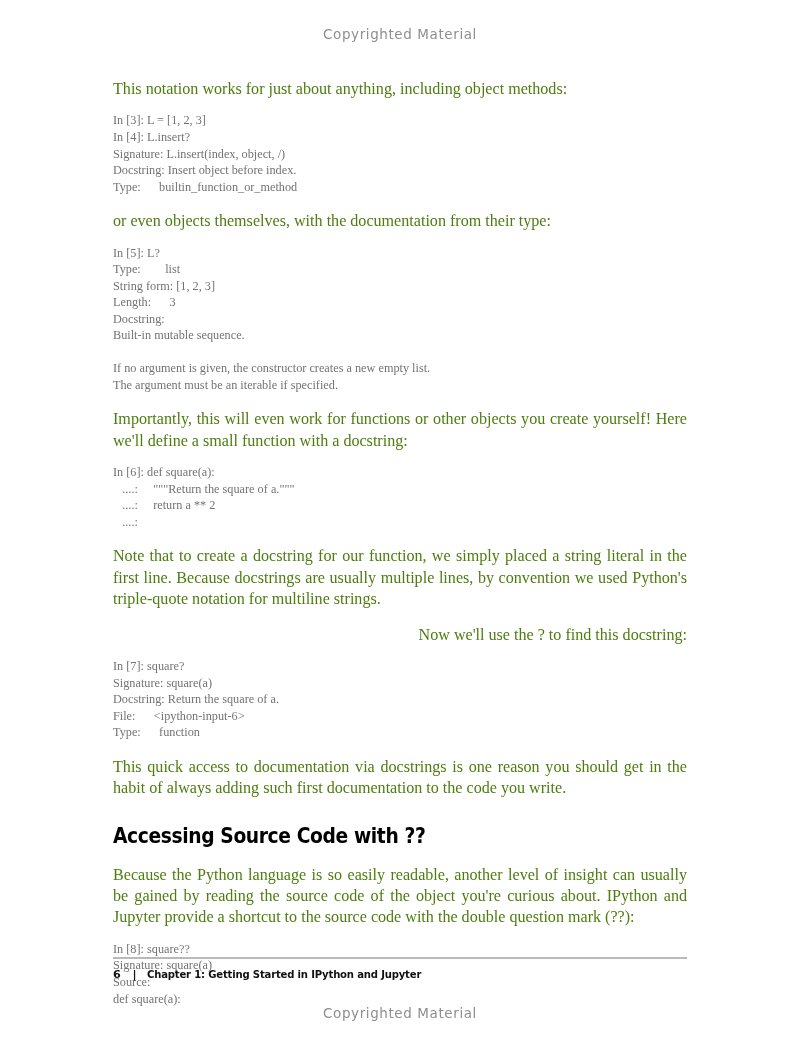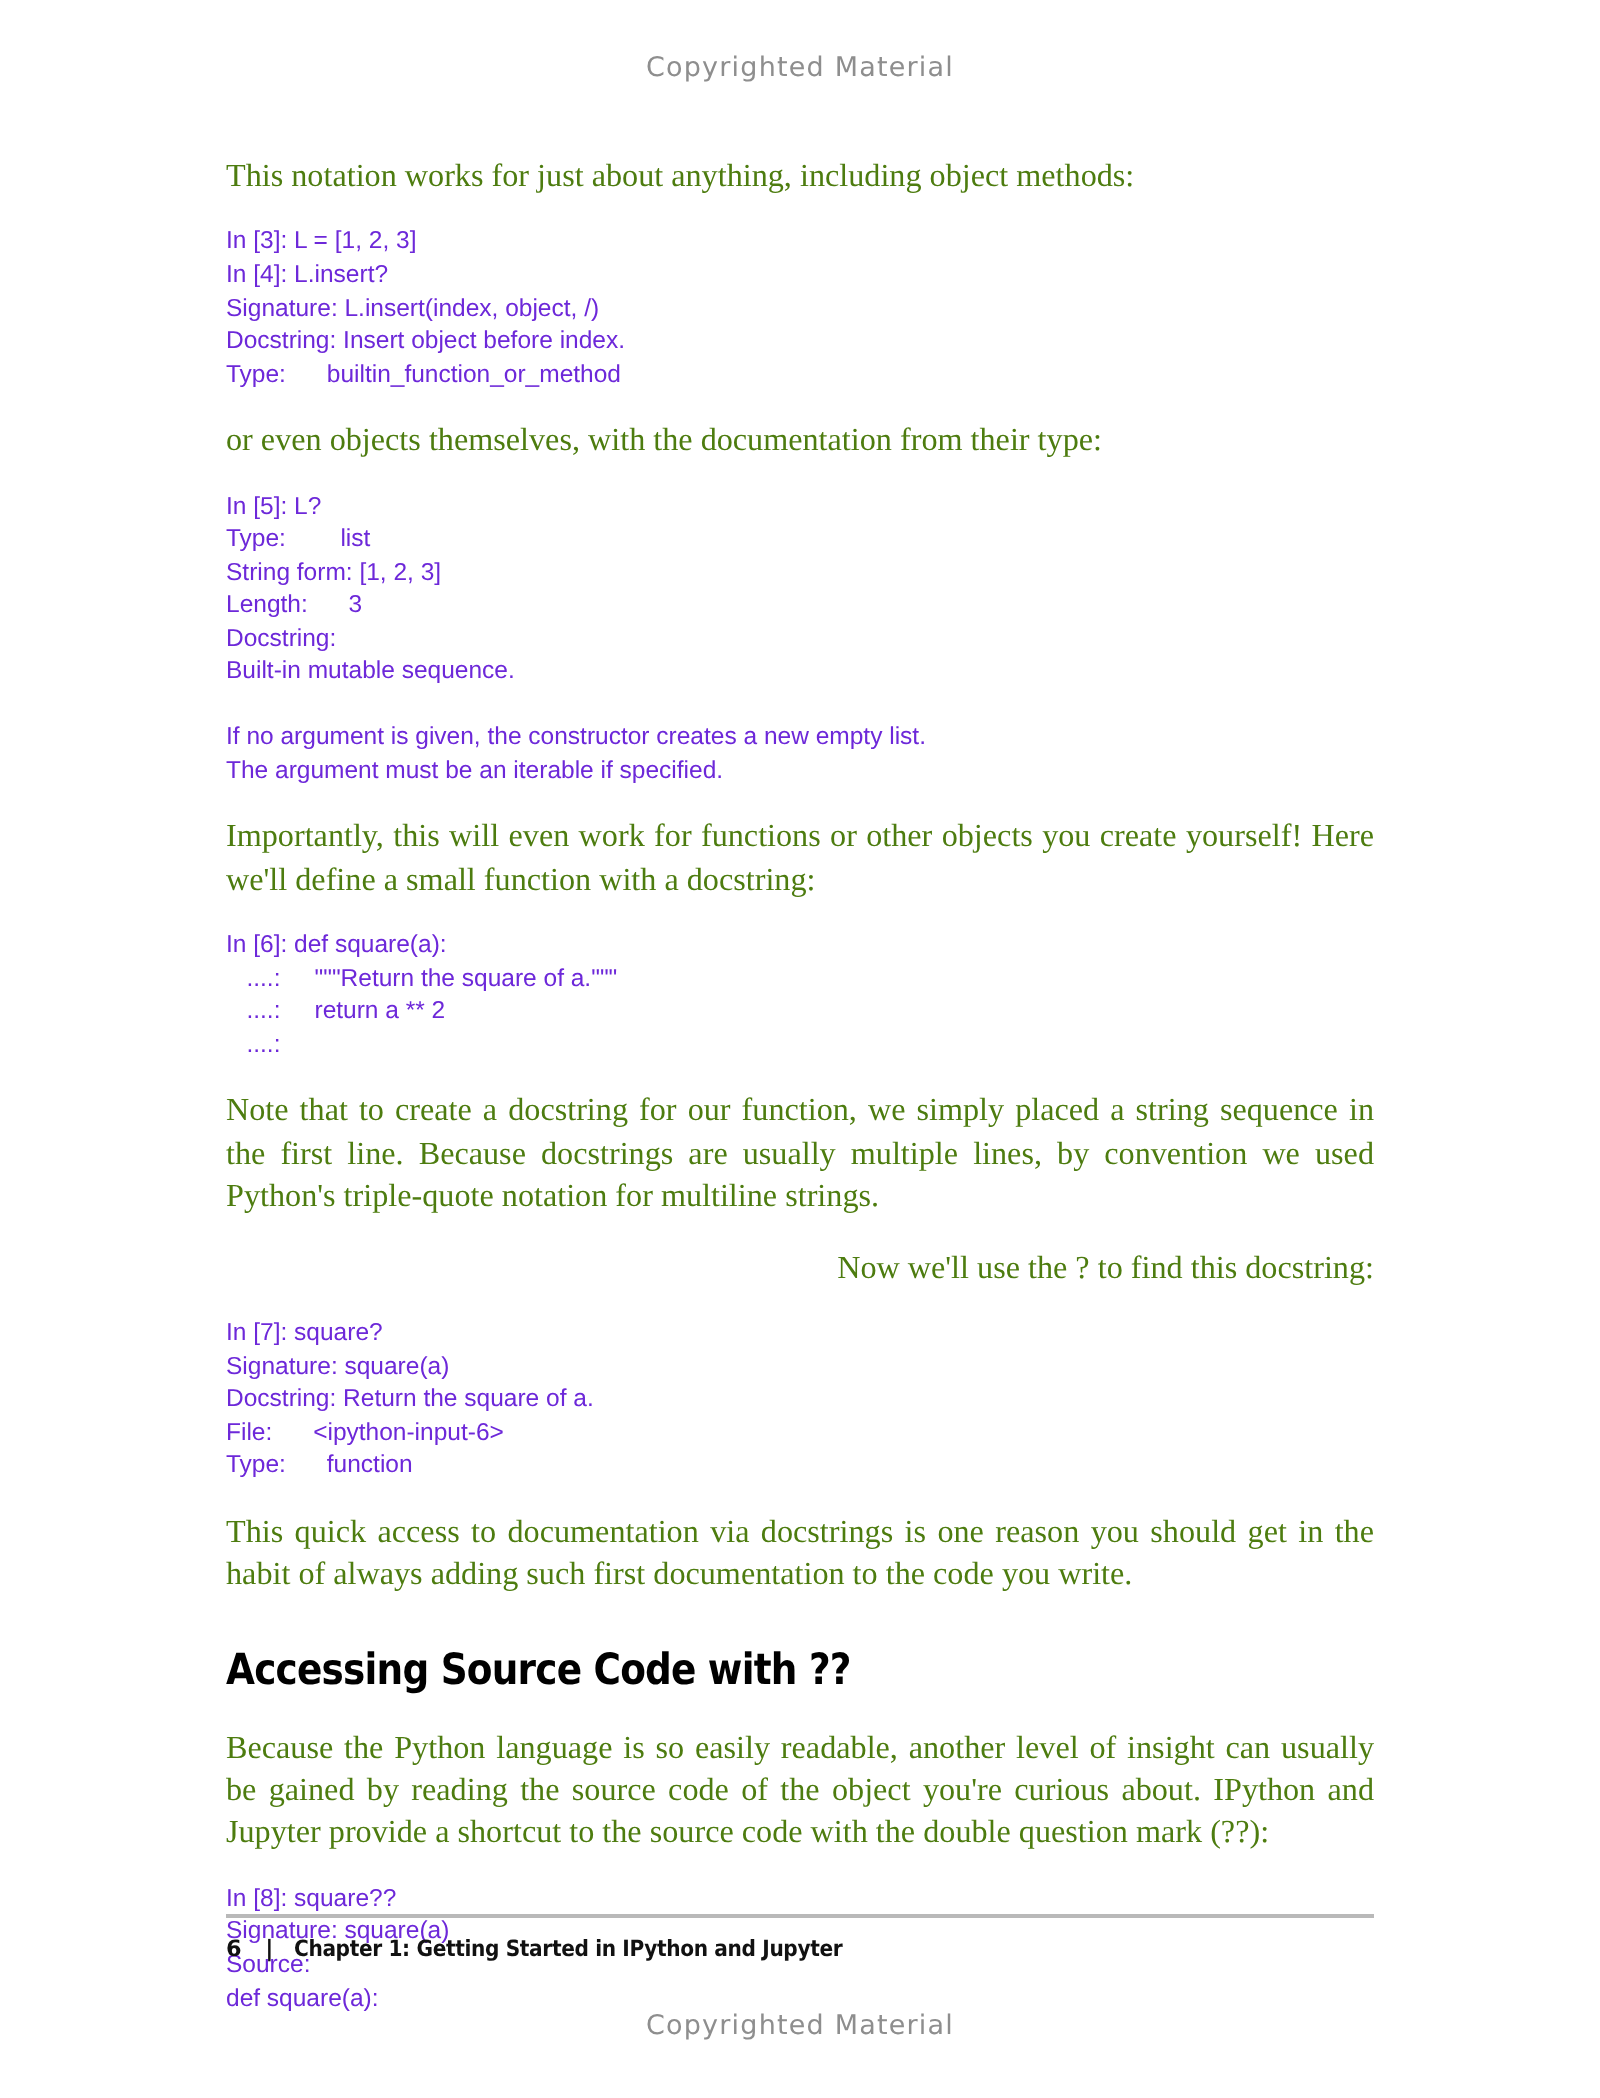--- a/index.html
+++ b/index.html
@@ -61,24 +61,24 @@
   p.body.nojust { text-align: right; }
 
   
   .sp-before-code { height: 13px; }
   .sp-after-code  { height: 15px; }
   .sp-para        { height: 14px; }
 
   
   pre.code {
     margin: 0;
-    font-family: Liberation Sans, sans-serif;
+    font-family: Liberation Serif, serif;
     font-size: 12.25px;
     line-height: 16.55px;
-    color: #6d28d9;
+    color: #737373;
     white-space: pre;
     letter-spacing: 0px;
   }
 
   
   h2.section {
     margin: 0;
     font-family: "DejaVu Sans", sans-serif;
     font-weight: 700;
     font-size: 21.5px;
@@ -167,21 +167,21 @@
 
     <div class="sp-before-code"></div>
 
     <pre class="code">In [6]: def square(a):
    ....:     """Return the square of a."""
    ....:     return a ** 2
    ....:</pre>
 
     <div class="sp-after-code"></div>
 
-    <p class="body">Note that to create a docstring for our function, we simply placed a string sequence in the first line. Because docstrings are usually multiple lines, by convention we used Python's triple-quote notation for multiline strings.</p>
+    <p class="body">Note that to create a docstring for our function, we simply placed a string literal in the first line. Because docstrings are usually multiple lines, by convention we used Python's triple-quote notation for multiline strings.</p>
 
     <div class="sp-para"></div>
 
     <p class="body nojust">Now we'll use the ? to find this docstring:</p>
 
     <div class="sp-before-code"></div>
 
     <pre class="code">In [7]: square?
 Signature: square(a)
 Docstring: Return the square of a.

